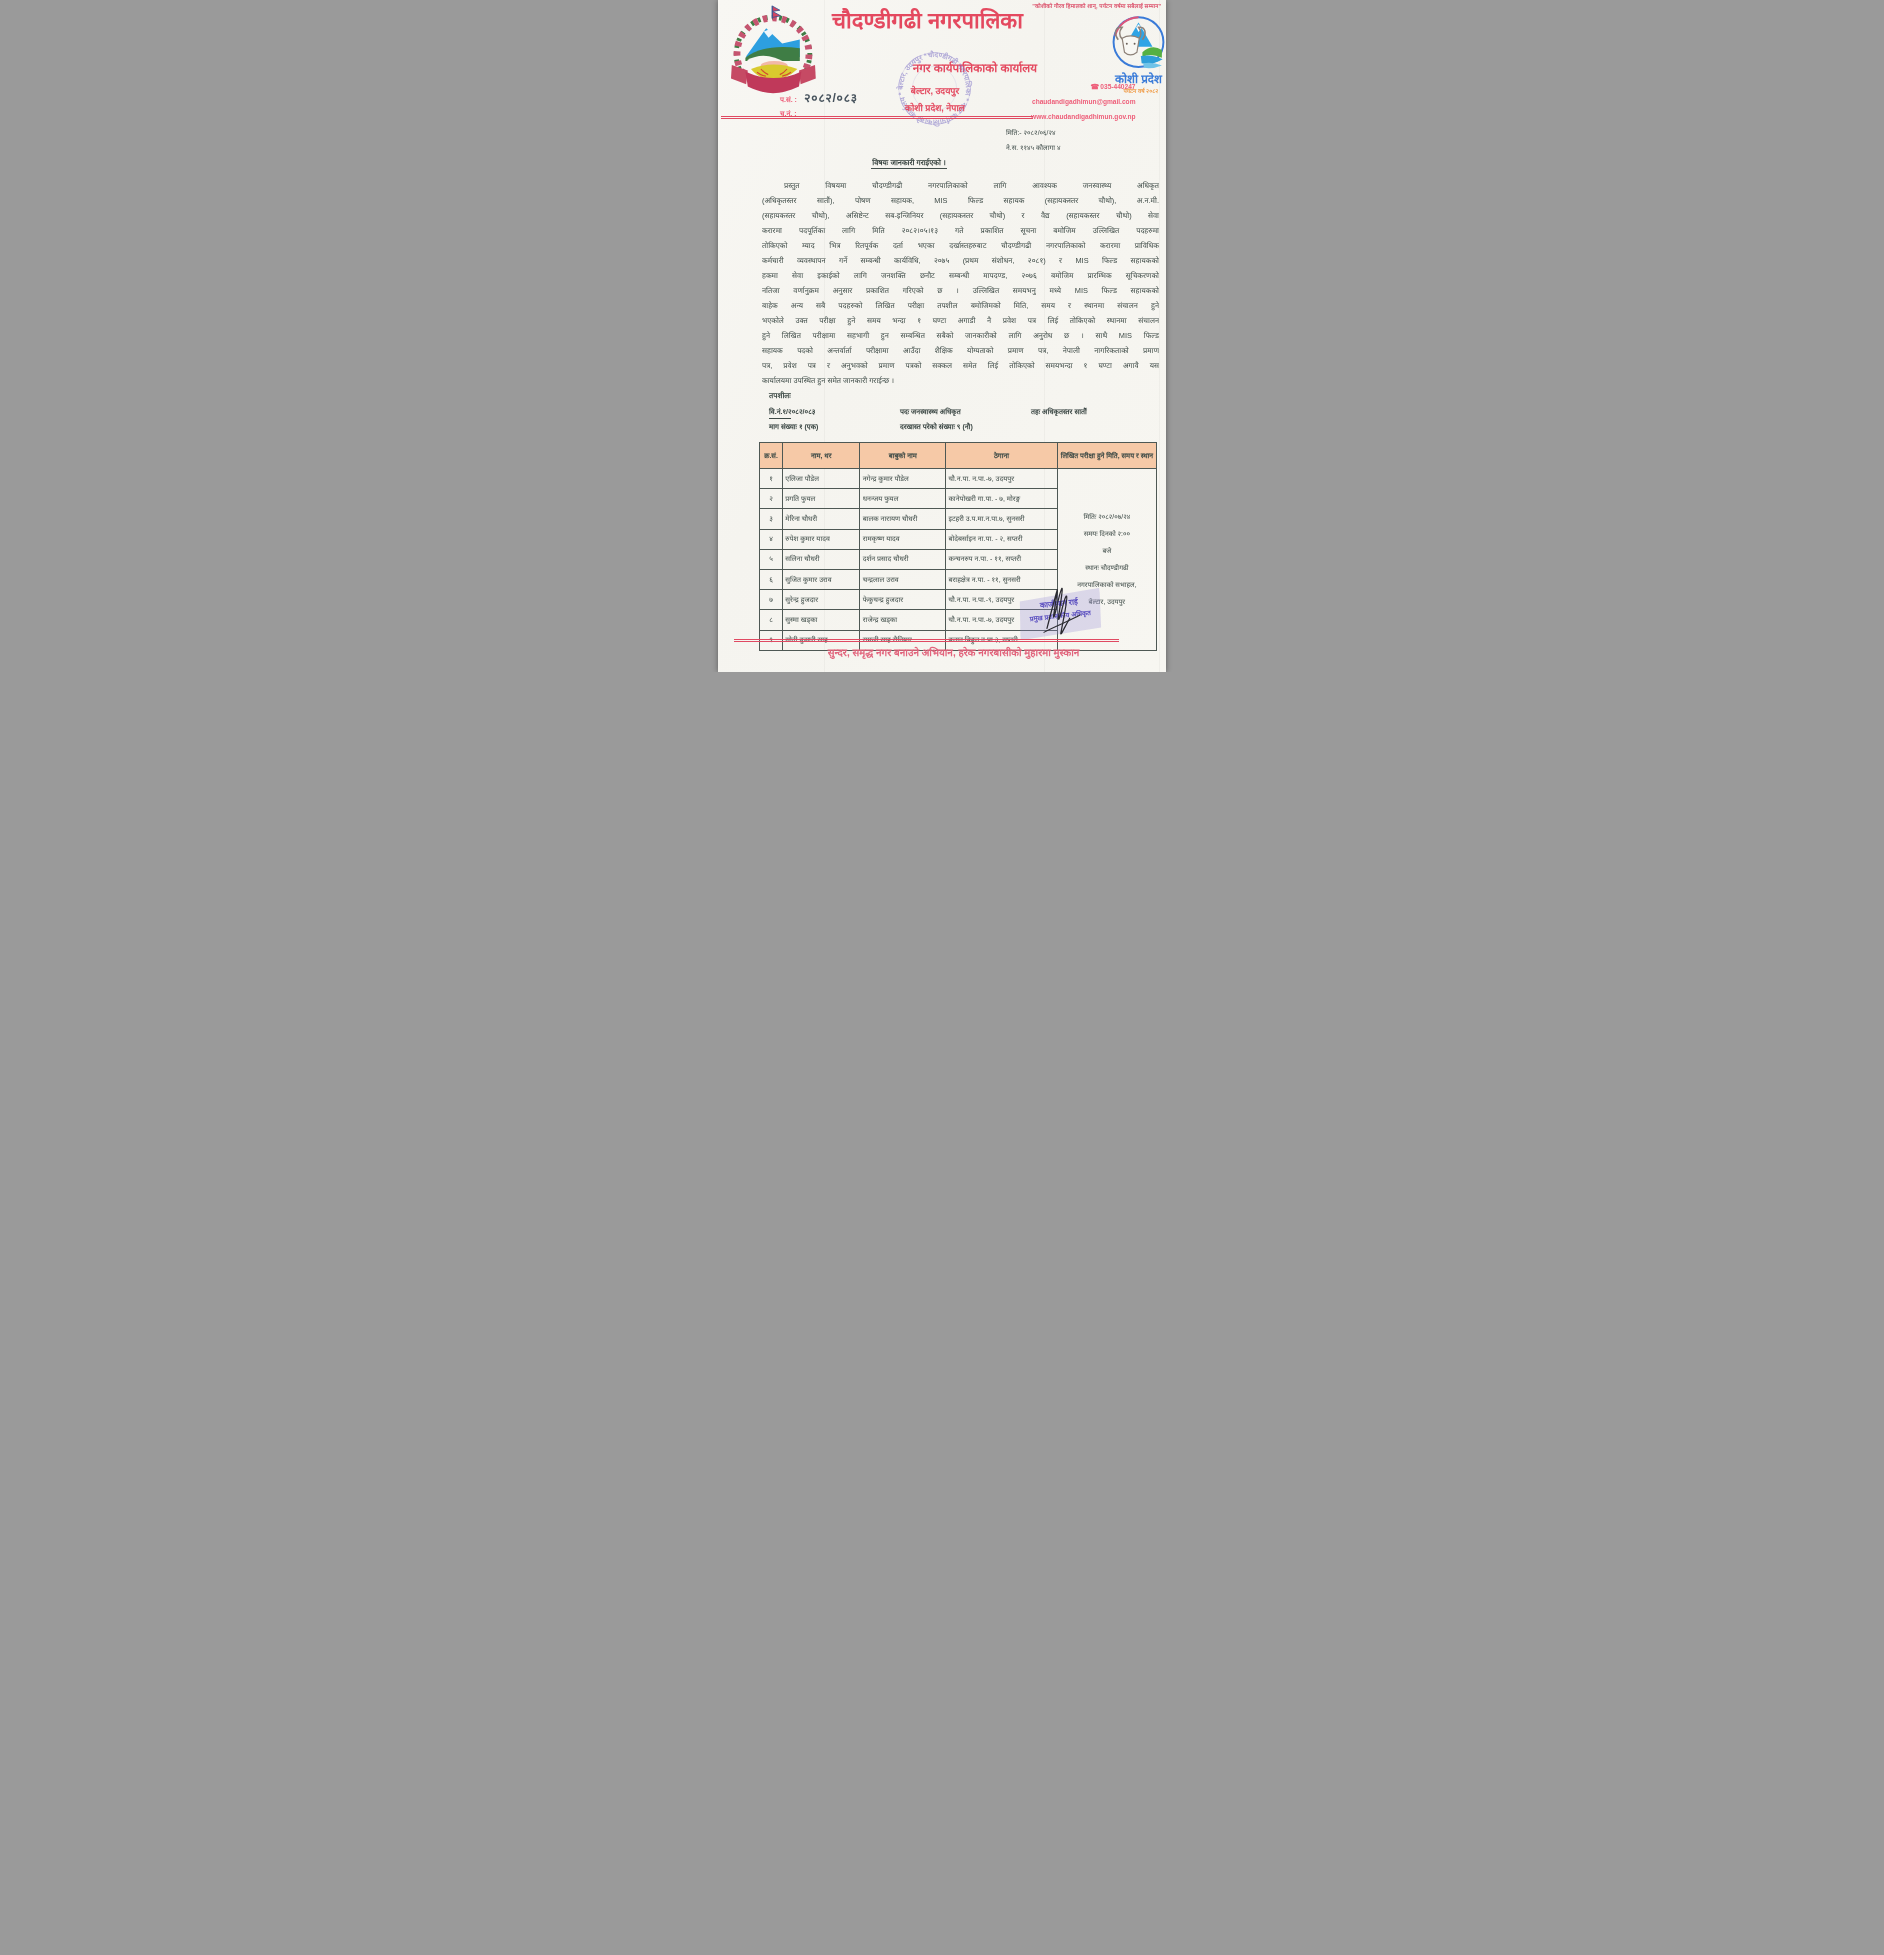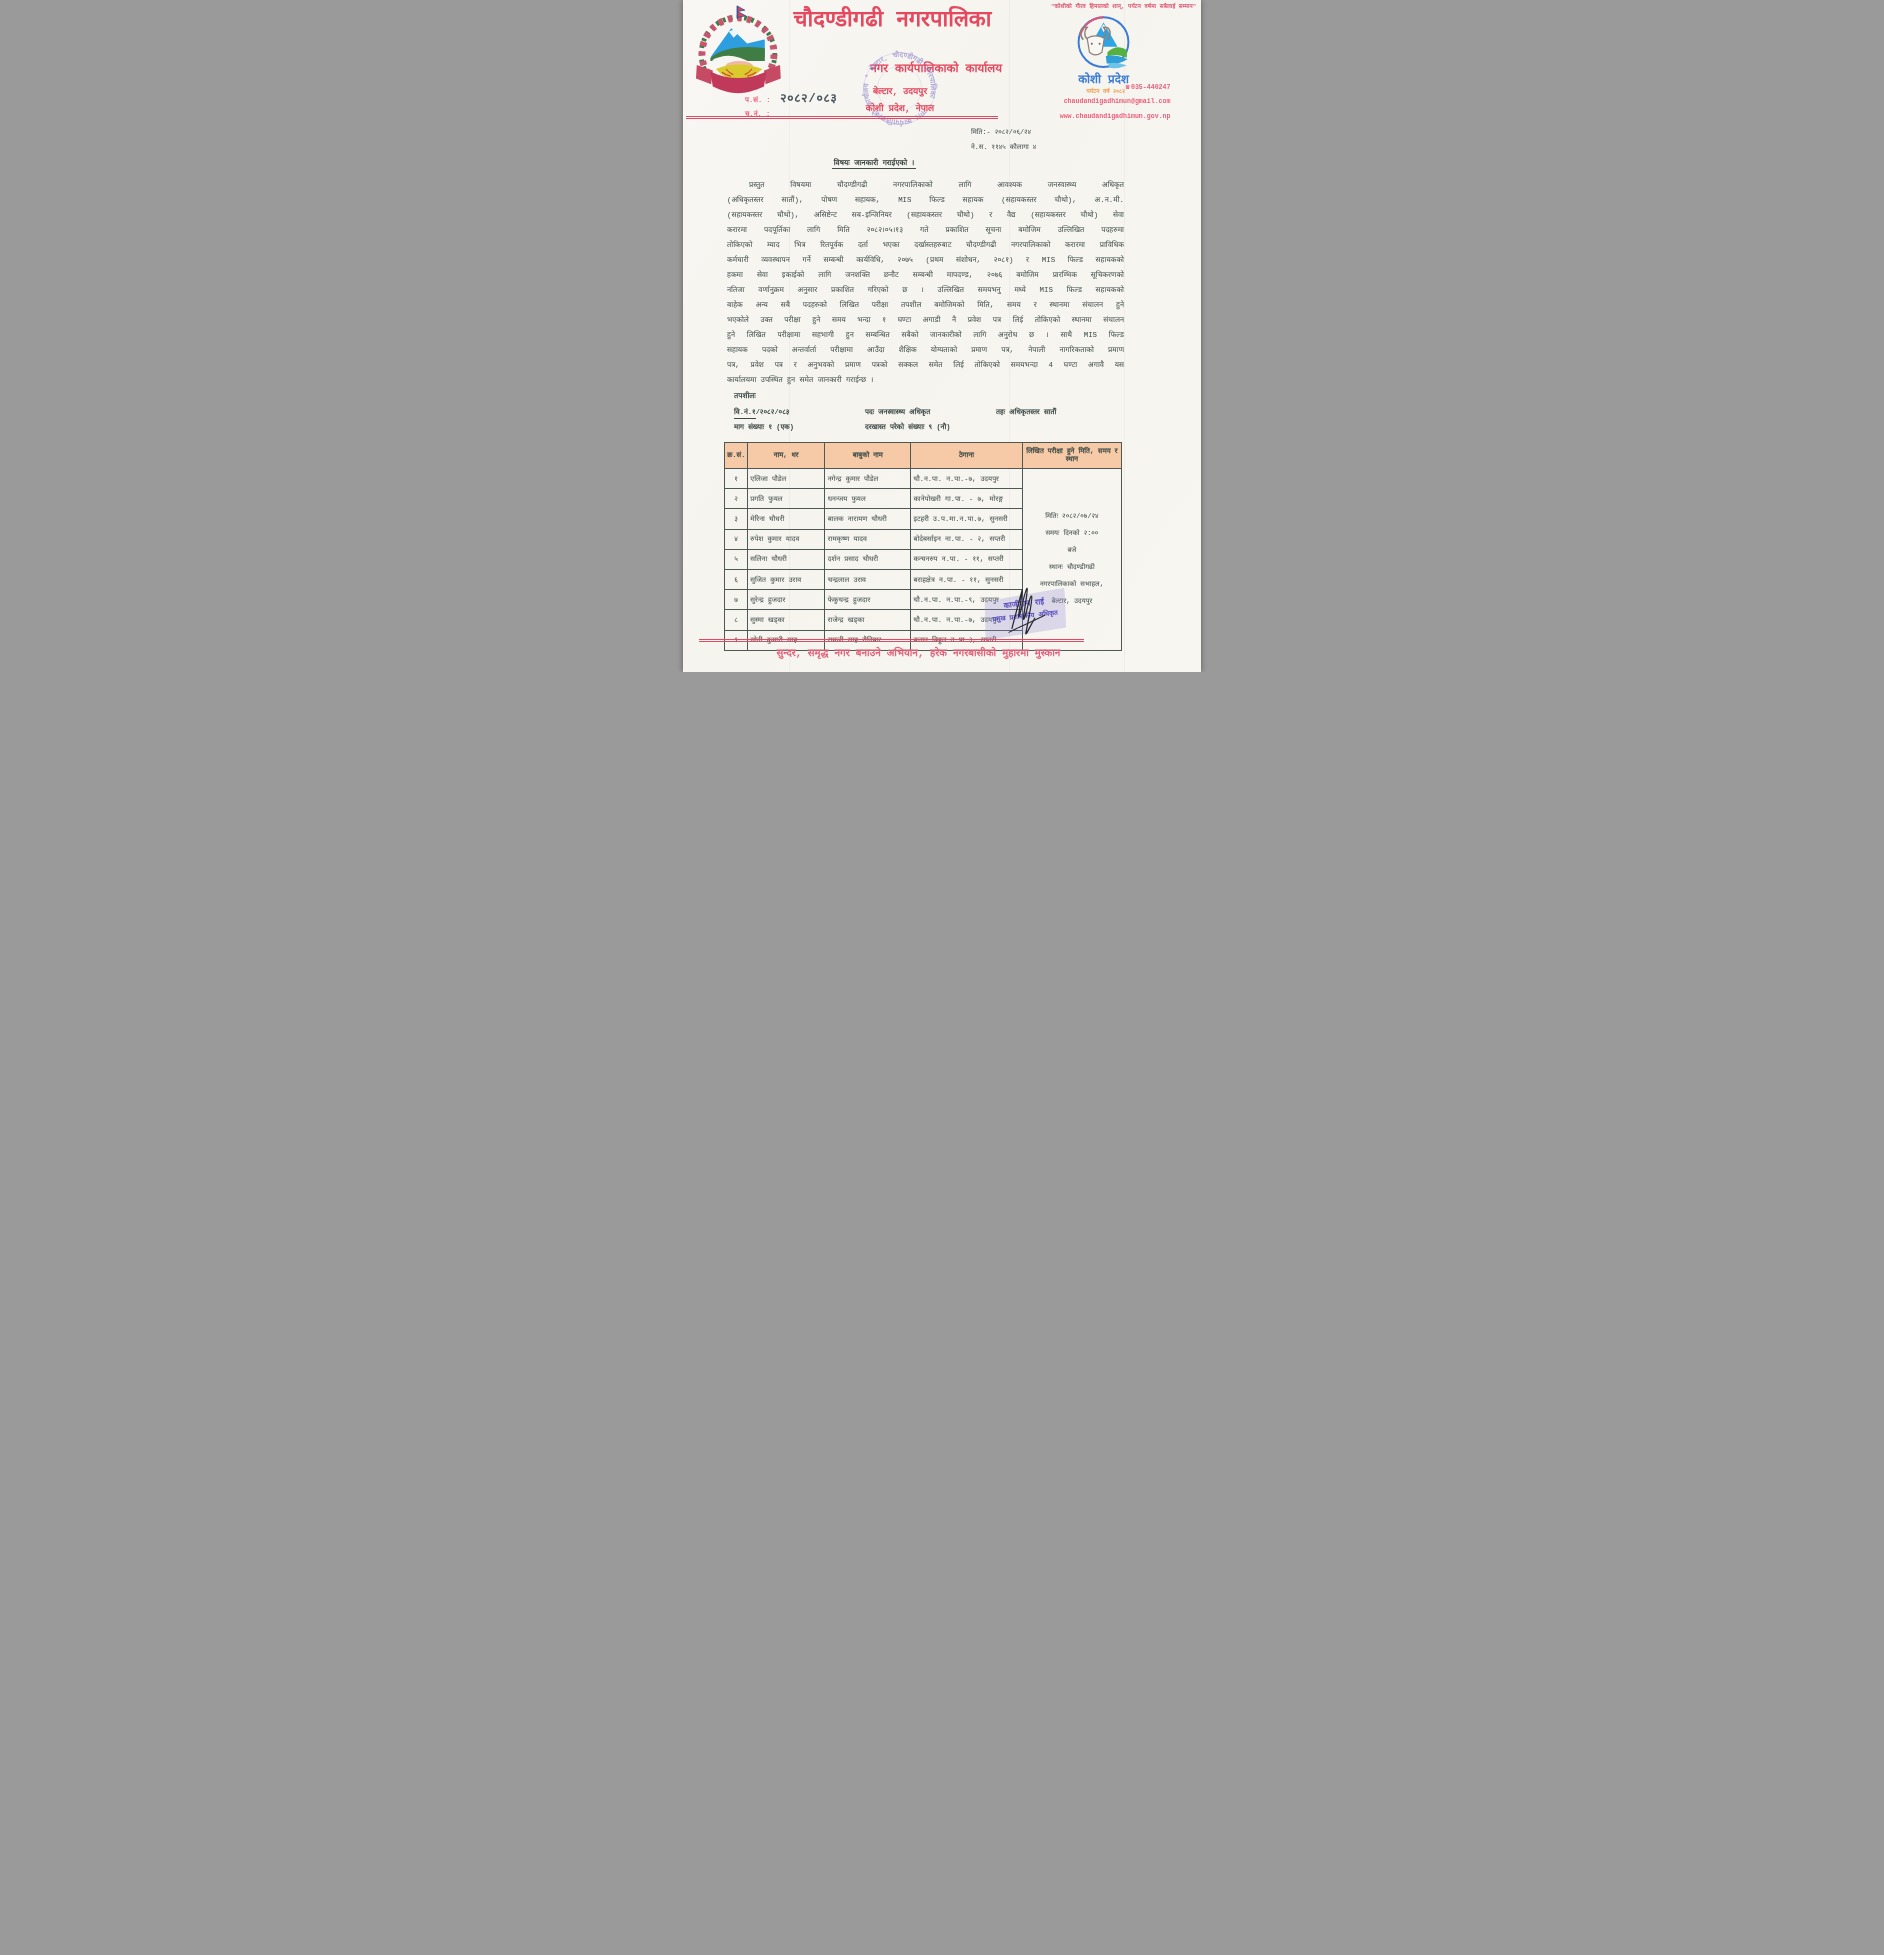--- a/index.html
+++ b/index.html
@@ -1,19 +1,19 @@
 <!DOCTYPE html>
 <html style="font-size:6.3px"><head>
 <meta charset="utf-8">
 <style>
   html,body{margin:0;padding:0;background:#9a9a9a;}
   .page{
-    position:relative;width:518px;height:672px;margin:0 auto;
+    position:relative;width:448px;height:672px;margin:0 auto;
     background:linear-gradient(120deg,#f8f7f3 0%,#f5f4ef 40%,#f7f6f1 100%);
-    font-family:Liberation Mono, monospace;color:#3d4a46;overflow:hidden;
+    font-family:Liberation Sans, sans-serif;color:#3d4a46;overflow:hidden;
     box-shadow:0 0 5.5px rgba(0,0,0,.4);
   }
   .scanline{position:absolute;top:0;bottom:0;width:0.8px;background:rgba(60,60,60,.045);}
   
   .top-slogan{position:absolute;top:1.6px;right:4.7px;font-size:5.7px;font-weight:bold;color:#dd5a72;letter-spacing:0.1px;}
   .title{position:absolute;left:100px;width:219px;top:9.4px;text-align:center;font-size:22px;font-weight:bold;color:#e4495f;line-height:1.05;}
   .subtitle{position:absolute;left:100px;width:219px;top:59px;text-align:right;font-size:11.7px;font-weight:bold;color:#e4495f;}
   .addr{position:absolute;left:127px;width:180px;text-align:center;font-size:9px;font-weight:bold;color:#e4495f;}
   .addr1{top:84px;} .addr2{top:101px;}
   .emblem{position:absolute;left:8.6px;top:4.7px;width:92px;height:92px;}
@@ -170,21 +170,21 @@
       <div class="body-line">(सहायकस्तर चौथो), असिष्टेन्ट सब-इन्जिनियर (सहायकस्तर चौथो) र वैद्य (सहायकस्तर चौथो) सेवा</div>
       <div class="body-line">करारमा पदपूर्तिका लागि मिति २०८२।०५।१३ गते प्रकाशित सूचना बमोजिम उल्लिखित पदहरुमा</div>
       <div class="body-line">तोकिएको म्याद भित्र रितपूर्वक दर्ता भएका दर्खास्तहरुबाट चौदण्डीगढी नगरपालिकाको करारमा प्राविधिक</div>
       <div class="body-line">कर्मचारी व्यवस्थापन गर्ने सम्बन्धी कार्यविधि, २०७५ (प्रथम संशोधन, २०८१) र MIS फिल्ड सहायकको</div>
       <div class="body-line">हकमा सेवा इकाईको लागि जनशक्ति छनौट सम्बन्धी मापदण्ड, २०७६ बमोजिम प्रारम्भिक सूचिकरणको</div>
       <div class="body-line">नतिजा वर्णानुक्रम अनुसार प्रकाशित गरिएको छ । उल्लिखित समयभनु मध्ये MIS फिल्ड सहायकको</div>
       <div class="body-line">बाहेक अन्य सबै पदहरुको लिखित परीक्षा तपशील बमोजिमको मिति, समय र स्थानमा संचालन हुने</div>
       <div class="body-line">भएकोले उक्त परीक्षा हुने समय भन्दा १ घण्टा अगाडी नै प्रवेश पत्र लिई तोकिएको स्थानमा संचालन</div>
       <div class="body-line">हुने लिखित परीक्षामा सहभागी हुन सम्बन्धित सबैको जानकारीको लागि अनुरोध छ । साथै MIS फिल्ड</div>
       <div class="body-line">सहायक पदको अन्तर्वार्ता परीक्षामा आउँदा शैक्षिक योग्यताको प्रमाण पत्र, नेपाली नागरिकताको प्रमाण</div>
-      <div class="body-line">पत्र, प्रवेश पत्र र अनुभवको प्रमाण पत्रको सक्कल समेत लिई तोकिएको समयभन्दा 4 घण्टा अगावै यस</div>
+      <div class="body-line">पत्र, प्रवेश पत्र र अनुभवको प्रमाण पत्रको सक्कल समेत लिई तोकिएको समयभन्दा १ घण्टा अगावै यस</div>
       <div class="body-line last">कार्यालयमा उपस्थित हुन समेत जानकारी गराईन्छ ।</div>
     </div>
 
   <div class="tapasil-h"><span>तपशीलः</span></div>
   <div class="trow trow1">
     <span class="t-a">वि.नं.१/२०८२/०८३</span>
     <span class="t-b">पदः जनस्वास्थ्य अधिकृत</span>
     <span class="t-c">तहः अधिकृतस्तर सातौं</span>
   </div>
   <div class="trow trow2">

